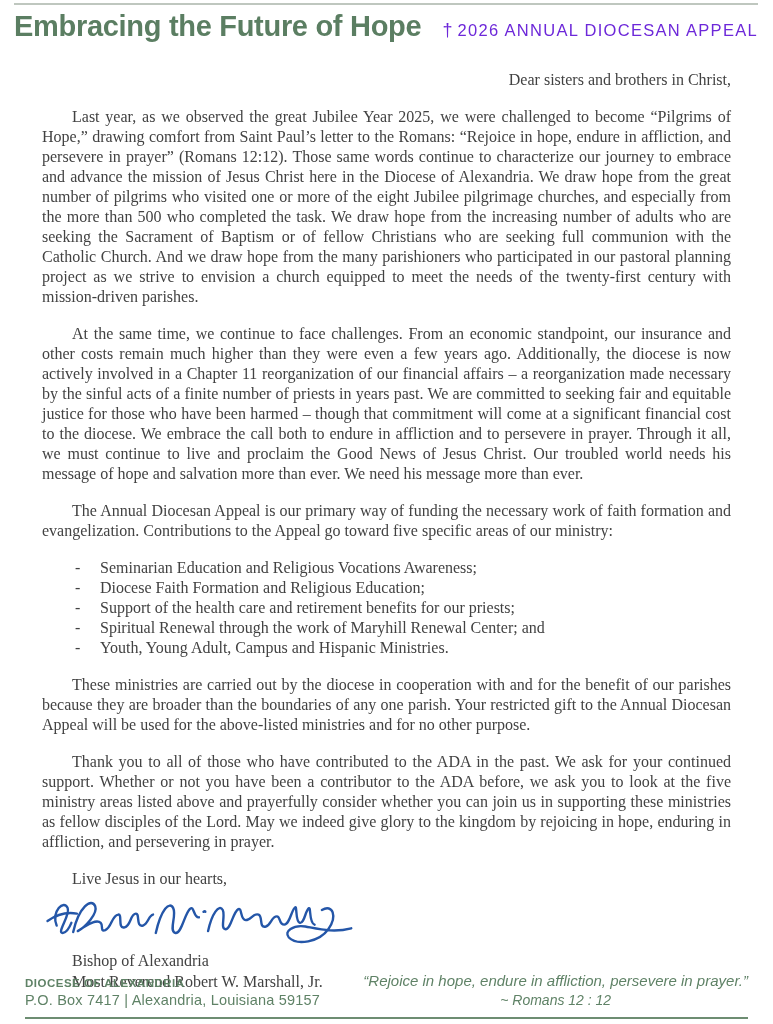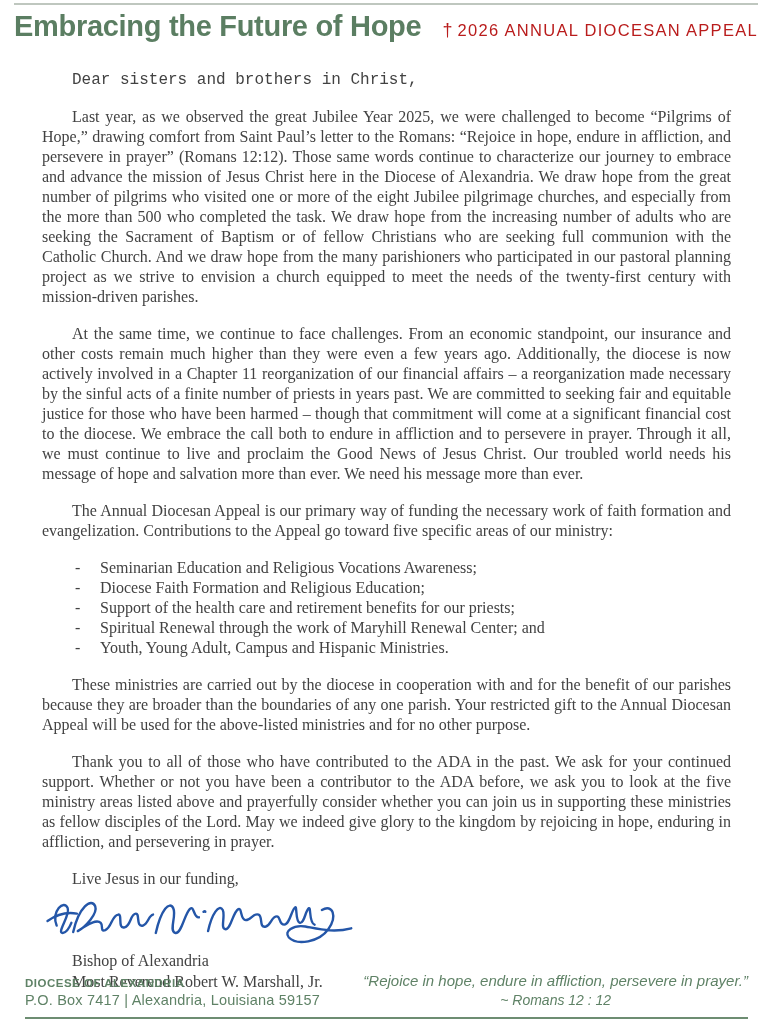--- a/index.html
+++ b/index.html
@@ -30,42 +30,42 @@
     font-weight: 700;
     font-size: 29px;
     letter-spacing: -0.3px;
     color: #5b7e62;
   }
   .appeal {
     font-family: "Liberation Sans", sans-serif;
     font-weight: 400;
     font-size: 16.5px;
     letter-spacing: 1.3px;
-    color: #b91c1c;
+    color: #6d28d9;
     white-space: nowrap;
   }
   .appeal .cross {
     font-size: 18px;
     margin-right: 5px;
     letter-spacing: 0;
   }
 
   
   .letter {
     position: absolute;
     top: 70px;
     left: 42px;
     width: 689px;
     font-size: 16px;
     line-height: 20px;
     color: #424242;
     text-align: justify;
   }
   .letter p { margin: 0 0 17px 0; text-indent: 30px; }
-  .salutation { text-align: left; font-family: Liberation Mono, monospace; }
+  .salutation { text-align: right; }
   .ministries { margin: 0 0 17px 0; padding: 0; list-style: none; }
   .ministry { display: flex; padding-left: 33px; text-align: left; }
   .ministry .dash { width: 25px; flex: none; }
   .closing { margin-bottom: 0 !important; }
   .signature-wrap { margin: 3px 0 0 0; height: 58px; }
   .signer-block { margin-left: 30px; line-height: 21px; text-align: left; }
 
   
   .footer {
     position: absolute;
@@ -127,21 +127,21 @@
       </li>
       <li class="ministry">
         <span class="dash">-</span>
         <span>Youth, Young Adult, Campus and Hispanic Ministries.</span>
       </li>
     </ul>
 
     <p>These ministries are carried out by the diocese in cooperation with and for the benefit of our parishes because they are broader than the boundaries of any one parish.  Your restricted gift to the Annual Diocesan Appeal will be used for the above-listed ministries and for no other purpose.</p>
     <p>Thank you to all of those who have contributed to the ADA in the past.  We ask for your continued support.  Whether or not you have been a contributor to the ADA before, we ask you to look at the five ministry areas listed above and prayerfully consider whether you can join us in supporting these ministries as fellow disciples of the Lord.  May we indeed give glory to the kingdom by rejoicing in hope, enduring in affliction, and persevering in prayer.</p>
 
-    <p class="closing">Live Jesus in our funding,</p>
+    <p class="closing">Live Jesus in our hearts,</p>
 
     <div class="signature-wrap">
       <svg width="312" height="58" viewBox="0 0 340 62">
         <g fill="none" stroke="#2456a8" stroke-width="2.6" stroke-linecap="round" stroke-linejoin="round">
           <path d="M6,31 C16,24 28,21 38,23"></path>
           <path d="M16,36 C10,20 24,7 28,17 C31,25 15,45 23,44 C27,43 30,38 32,33"></path>
           <path d="M34,43 C40,16 54,5 58,15 C61,23 47,38 39,42 C52,33 60,29 64,33 C67,36 63,43 69,41 C76,38 76,25 83,24 C88,23 82,40 90,38 C97,36 96,24 102,23 C107,22 102,38 110,36 C116,34 116,25 121,24"></path>
           <path d="M124,44 C130,18 139,9 143,17 C147,25 138,41 145,44 C152,46 155,24 161,18 C166,13 165,28 171,27"></path>
           <path d="M176,21 C177,20 178,20 178,21"></path>
           <path d="M181,42 C185,23 193,12 197,19 C200,25 194,40 200,40 C206,40 208,21 214,18 C218,16 216,30 222,30 C228,30 230,22 236,24 C241,26 236,39 244,37 C250,35 250,26 256,26 C260,26 258,35 264,35 C270,35 272,18 276,16 C278,15 276,32 281,33 C286,34 287,19 291,17 C293,16 291,33 297,35"></path>

